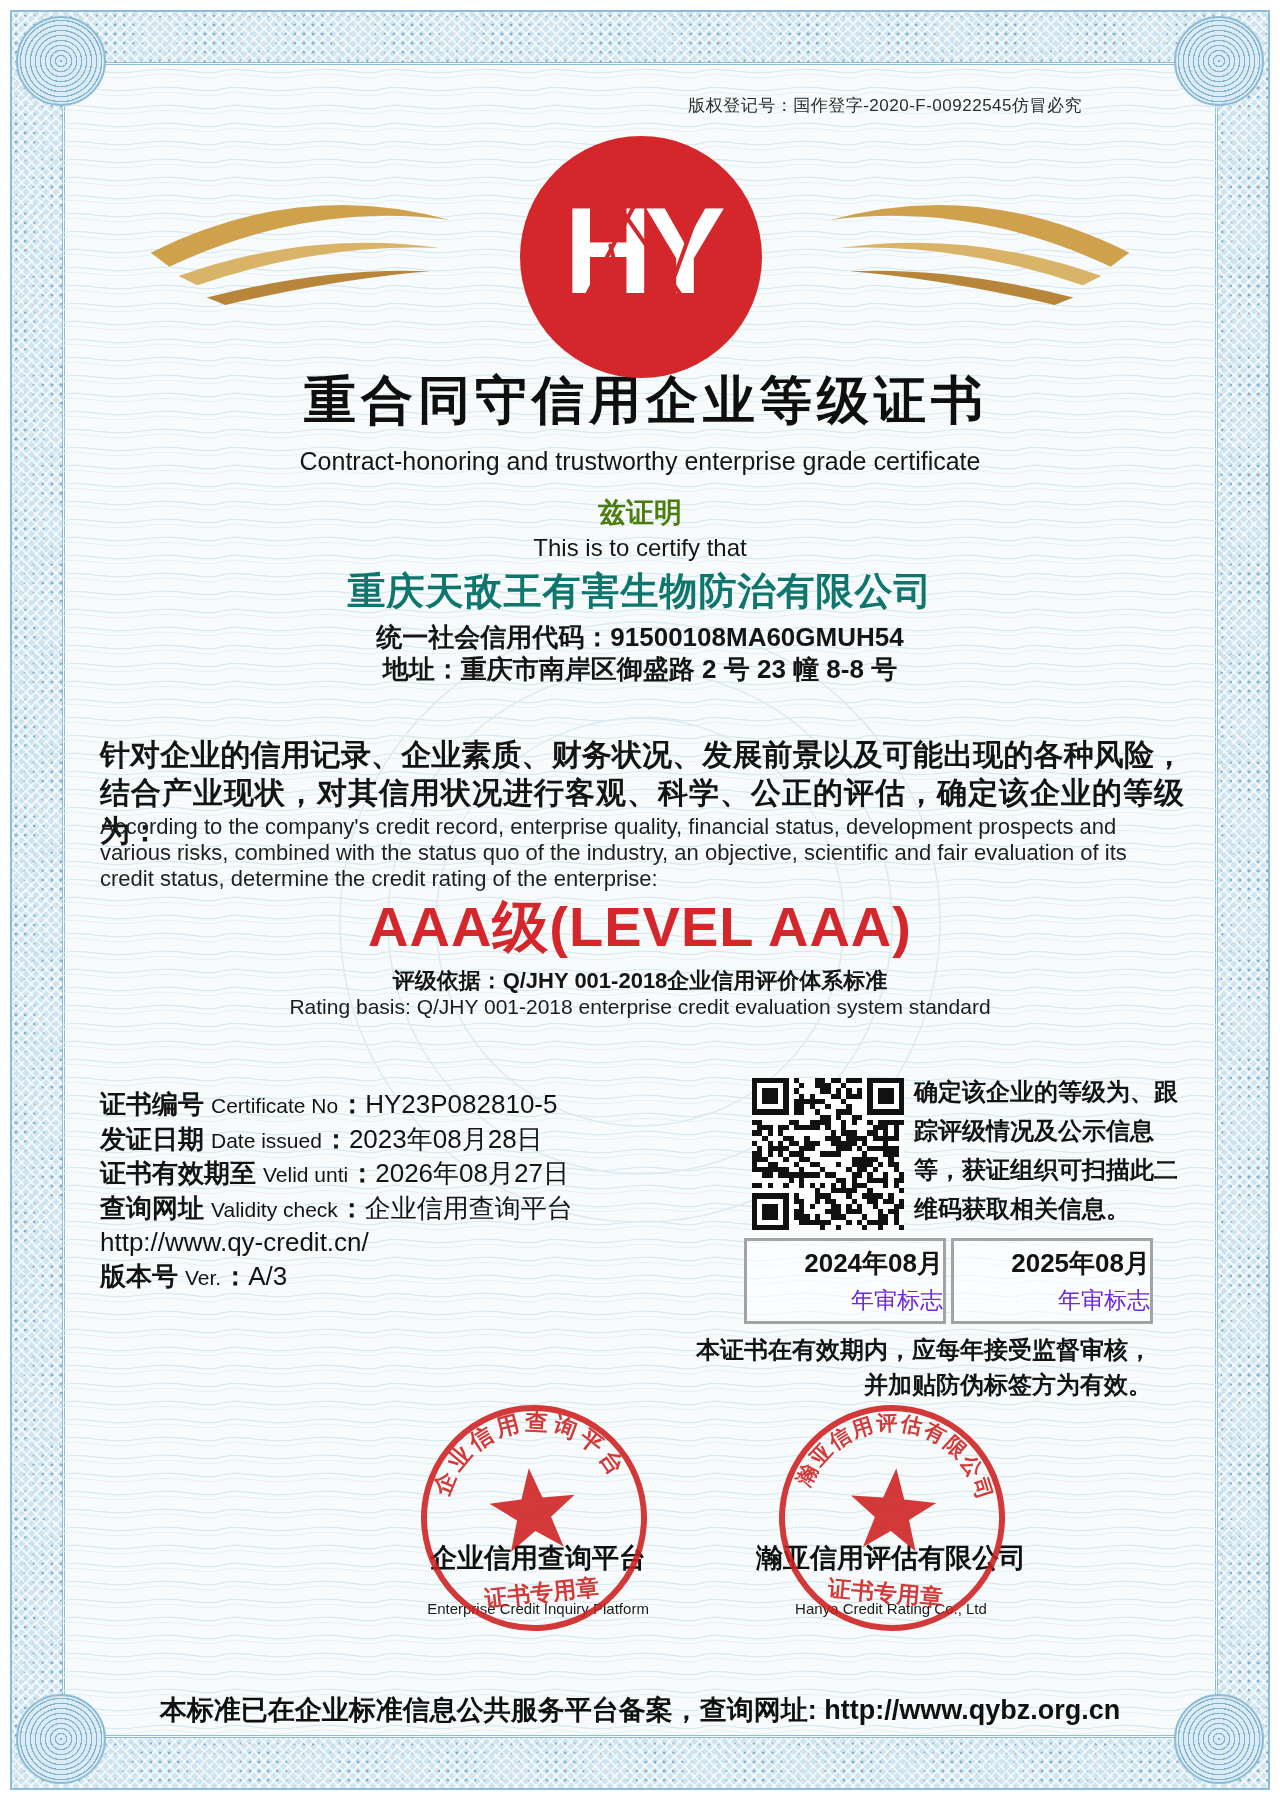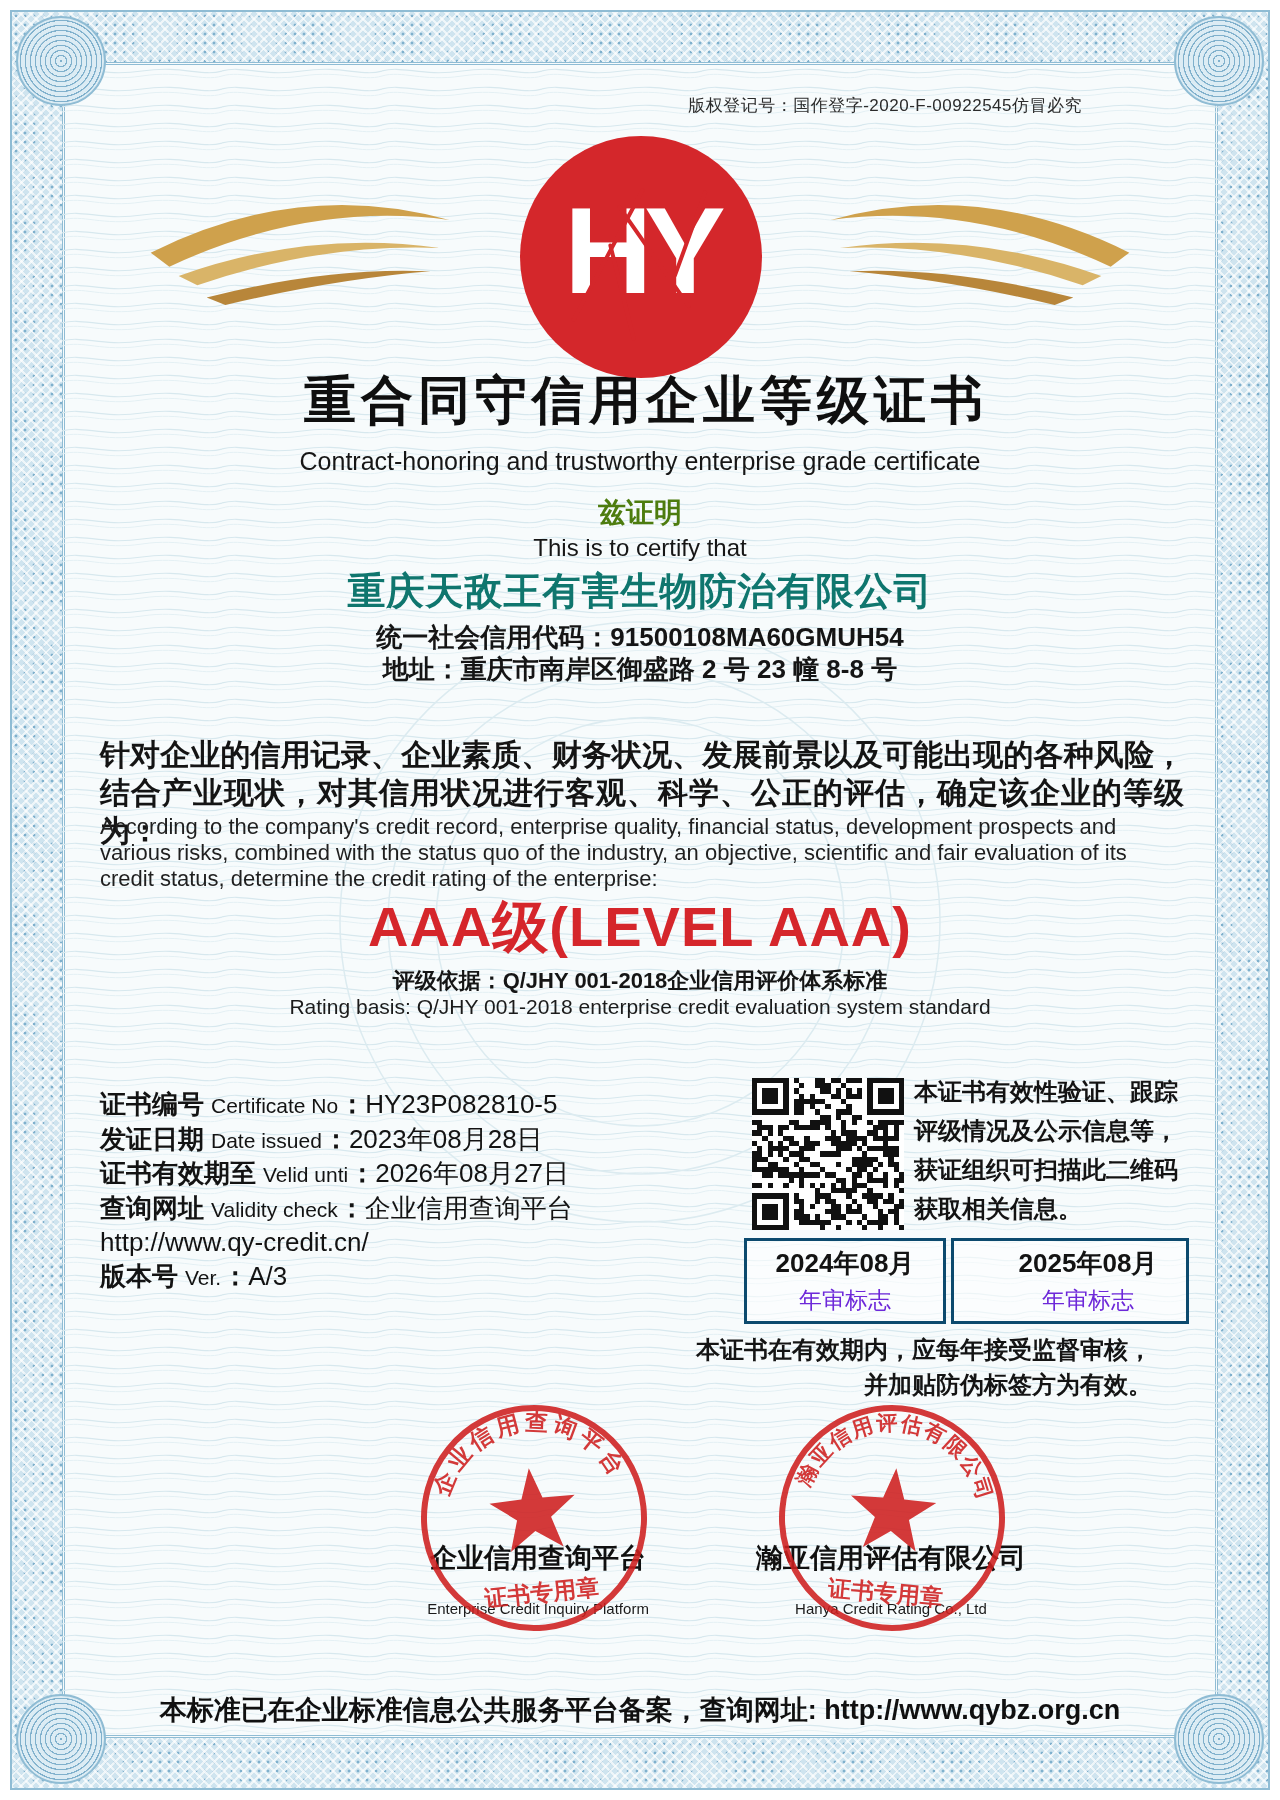--- a/index.html
+++ b/index.html
@@ -57,23 +57,23 @@
   #rating-en{top:995px;font-size:21px;color:#1b1b1b;}
 
   #details{left:100px;top:1088px;font-size:26px;line-height:33.5px;color:#131313;}
   .d-zh{font-weight:700;}
   .d-en{font-size:21px;margin:0 1px 0 7px;}
   .d-sep{font-weight:700;}
 
   #qr{left:752px;top:1078px;width:152px;height:152px;background:#fff;}
   #qr-text{left:914px;top:1072px;width:276px;font-size:24px;line-height:39px;font-weight:600;color:#131313;}
 
-  .year-box{top:1238px;width:196px;height:80px;border:3px solid #0c4a6e;display:flex;flex-direction:column;
-    align-items:center;justify-content:center;background:rgba(255,255,255,.55);}
-  #year-box-1{left:744px;} #year-box-2{left:951px;padding-left:36px;}
+  .year-box{top:1238px;width:196px;height:80px;border:3px solid #a3a3a3;display:flex;flex-direction:column;
+    align-items:flex-end;justify-content:center;background:rgba(255,255,255,.55);}
+  #year-box-1{left:744px;} #year-box-2{left:951px;}
   .yb1{font-size:26px;font-weight:600;color:#131313;}
   .yb2{font-size:23px;margin-top:4px;color:#6d28d9;}
 
   #supervision{left:560px;top:1332px;width:592px;text-align:right;font-size:24px;line-height:35px;
     font-weight:600;color:#141414;}
 
   .sig{z-index:5;text-align:center;}
   #sig-left{left:380px;top:1540px;width:316px;}
   #sig-right{left:718px;top:1540px;width:346px;}
   .sig-zh{font-size:27px;font-weight:700;color:#101010;}
@@ -505,21 +505,21 @@
         <rect x="24" y="27" width="1" height="1" fill="#111111"></rect>
         <rect x="25" y="27" width="1" height="1" fill="#111111"></rect>
         <rect x="27" y="27" width="1" height="1" fill="#111111"></rect>
         <rect x="13" y="28" width="1" height="1" fill="#111111"></rect>
         <rect x="16" y="28" width="1" height="1" fill="#111111"></rect>
         <rect x="21" y="28" width="1" height="1" fill="#111111"></rect>
         <rect x="24" y="28" width="1" height="1" fill="#111111"></rect>
         <rect x="28" y="28" width="1" height="1" fill="#111111"></rect>
       </svg>
 
-    <div id="qr-text" class="abs">本证书有效性验证、跟踪评级情况及公示信息等，获证组织可扫描此二维码获取相关信息。</div>
+    <div id="qr-text" class="abs">确定该企业的等级为、跟踪评级情况及公示信息等，获证组织可扫描此二维码获取相关信息。</div>
 
     <div id="year-box-1" class="abs year-box">
       <div class="yb1">2024年08月</div>
       <div class="yb2">年审标志</div>
     </div>
     <div id="year-box-2" class="abs year-box">
       <div class="yb1">2025年08月</div>
       <div class="yb2">年审标志</div>
     </div>
 

